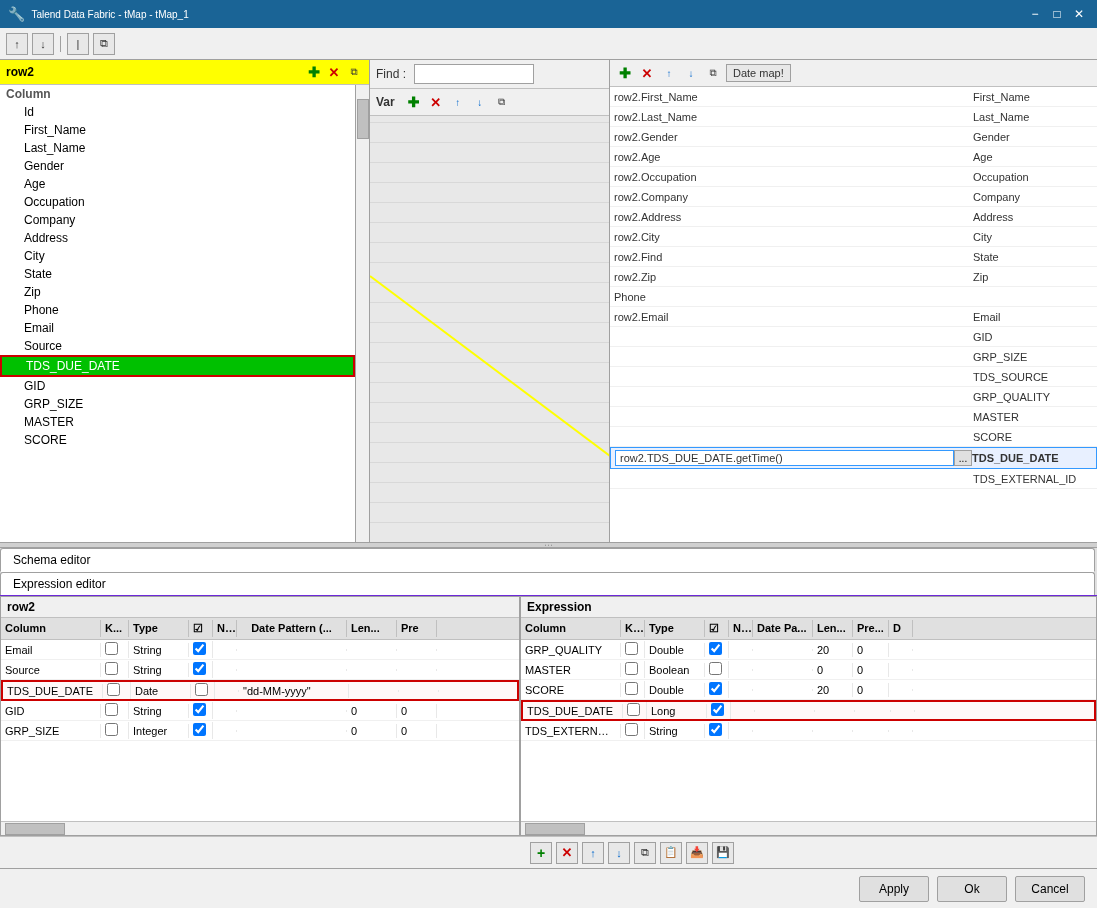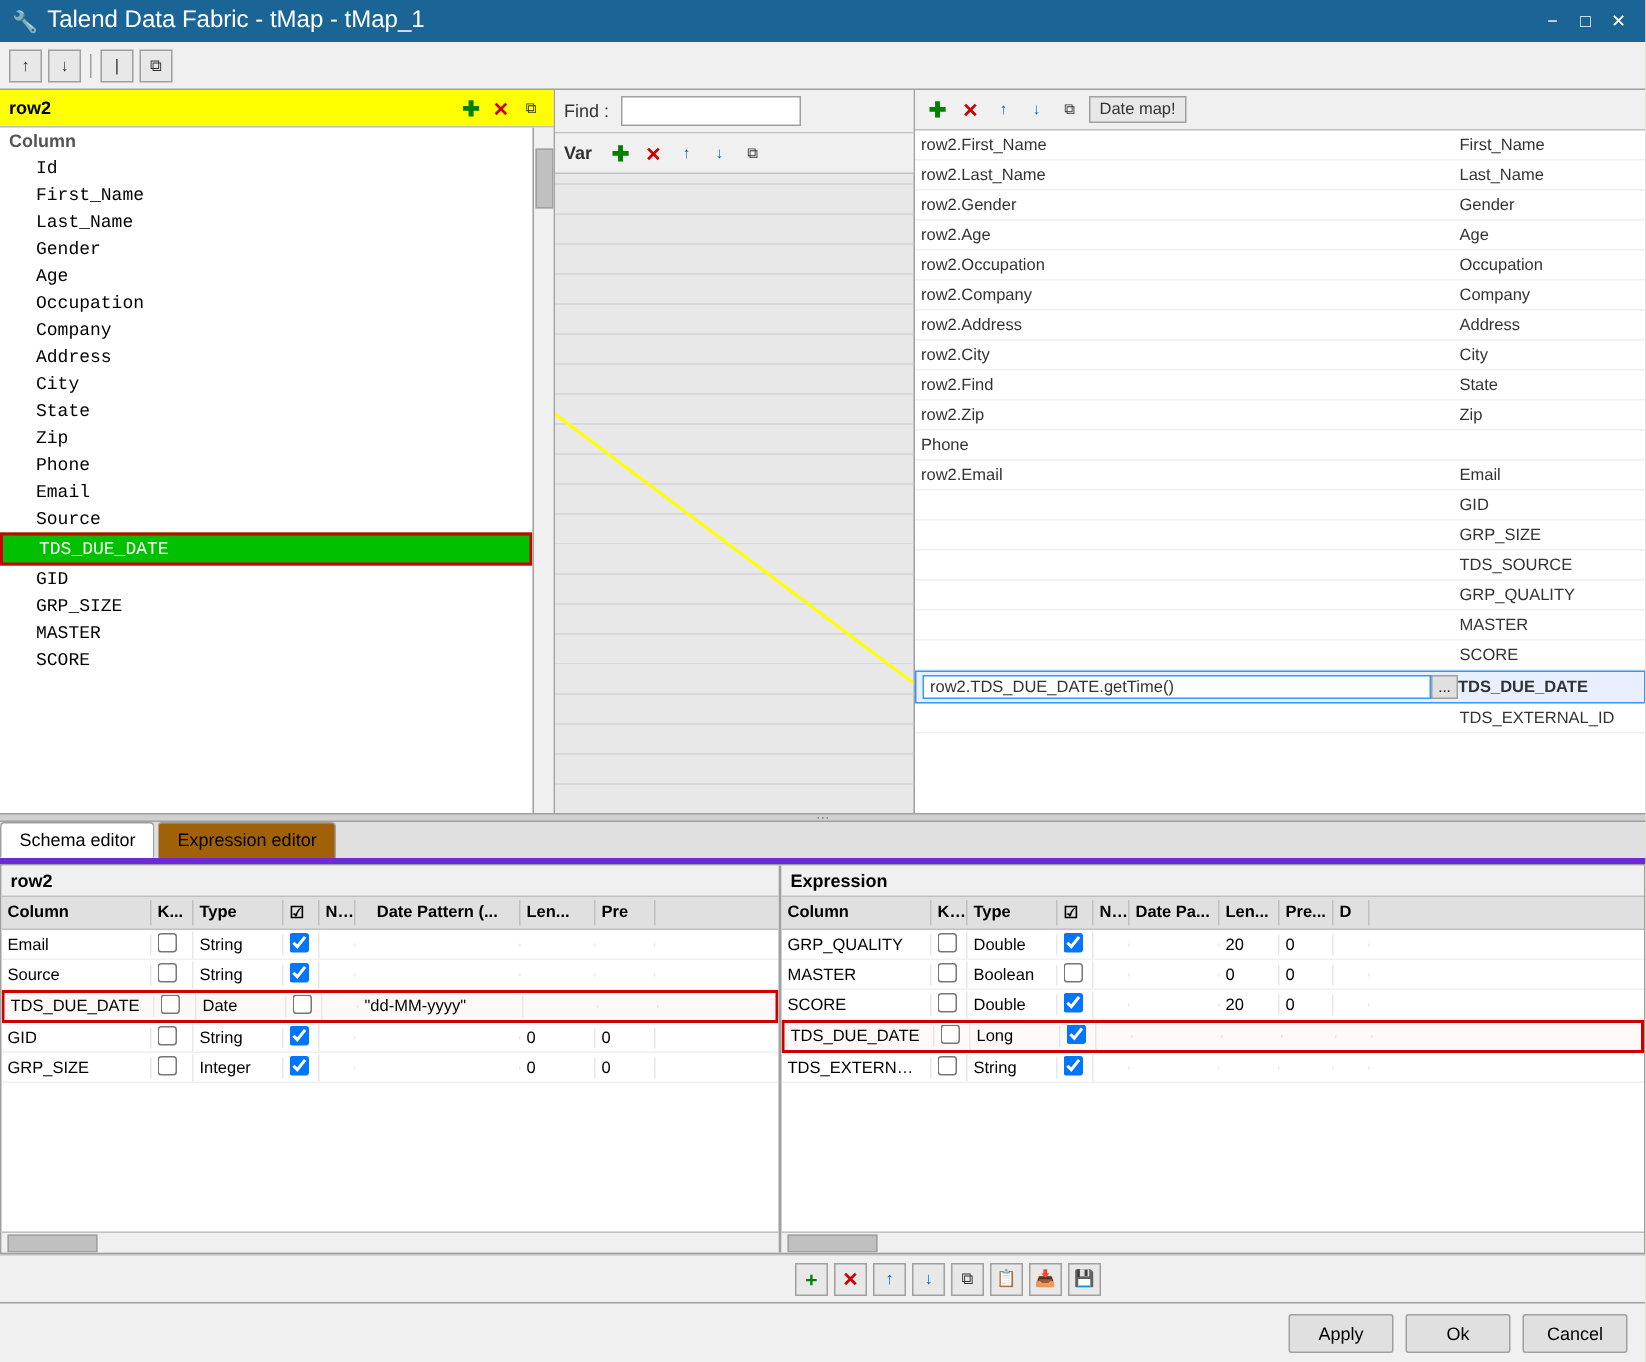--- a/index.html
+++ b/index.html
@@ -11,21 +11,21 @@
       color: white;
       height: 28px;
       display: flex;
       align-items: center;
       justify-content: space-between;
       padding: 0 8px;
       user-select: none;
     }
     .title-bar-left { display: flex; align-items: center; gap: 6px; }
     .title-bar-icon { font-size: 14px; }
-    .title-bar-title { font-size: 16px; }
+    .title-bar-title { font-size: 10px; }
     .title-bar-controls { display: flex; gap: 2px; }
     .title-bar-btn {
       width: 20px; height: 20px; background: transparent; border: none;
       color: white; cursor: pointer; display: flex; align-items: center; justify-content: center;
       font-size: 12px;
     }
 
     
     .main-container {
       display: flex;
@@ -78,21 +78,21 @@
     }
     .header-buttons { display: flex; gap: 2px; }
     .small-btn {
       width: 18px; height: 18px; background: transparent; border: none;
       cursor: pointer; display: flex; align-items: center; justify-content: center;
       font-size: 10px; color: #333;
     }
     .tree-item { padding: 2px 6px 2px 16px; cursor: pointer; }
     .tree-item.highlighted { background: #00c000; color: white; border: 2px solid #cc0000; }
     .tree-category { padding: 2px 6px; font-weight: bold; color: #555; }
-    .tree-item-indent { padding-left: 24px; font-family: Liberation Mono, monospace; }
+    .tree-item-indent { padding-left: 24px; }
 
     
     .scroll-bar {
       width: 14px;
       background: #f0f0f0;
       border-left: 1px solid #a0a0a0;
       display: flex;
       flex-direction: column;
       align-items: center;
     }
@@ -213,27 +213,28 @@
     
     .bottom-area {
       height: 320px;
       display: flex;
       flex-direction: column;
       background: #f0f0f0;
     }
     .bottom-tabs {
       display: flex;
       background: #e0e0e0;
-      border-bottom: 4px solid #6d28d9;
+      border-bottom: 1px solid #6d28d9;
+      flex-direction: column;
     }
     .tab {
       padding: 4px 12px;
       border: 1px solid #a0a0a0;
       border-bottom: none;
-      background: #a16207;
+      background: #ffffff;
       cursor: pointer;
       font-size: 12px;
       margin-right: 2px;
       border-radius: 3px 3px 0 0;
     }
     .tab.active { background: white; border-bottom: 1px solid white; z-index: 1; }
 
     .bottom-content {
       flex: 1;
       display: flex;

